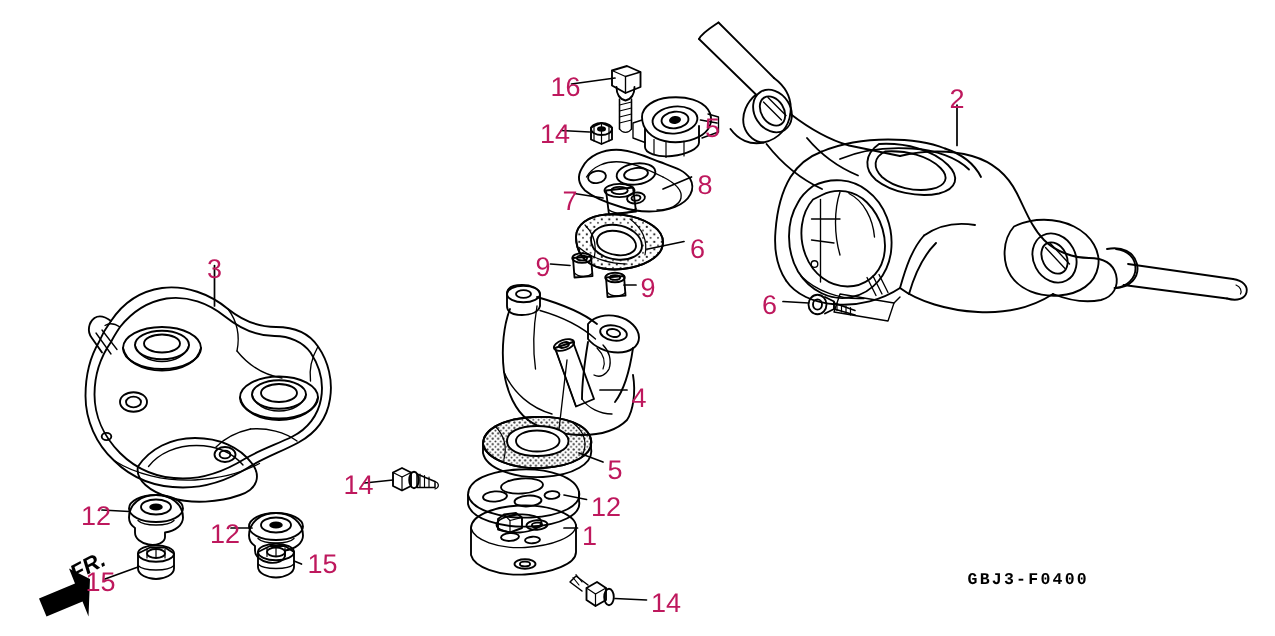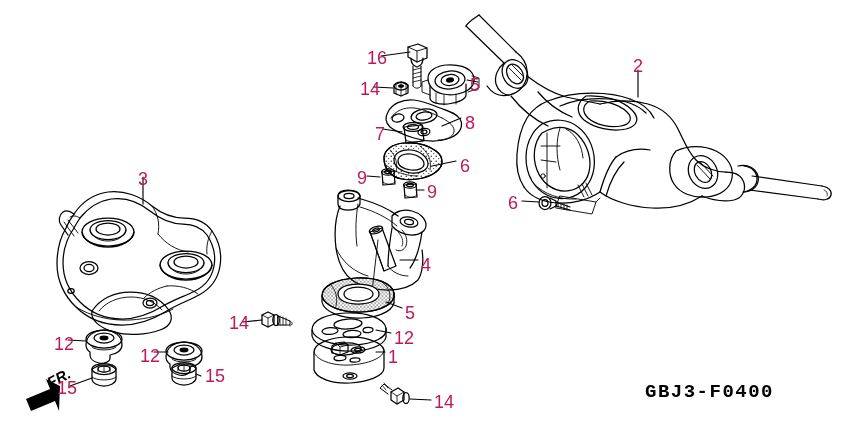--- a/index.html
+++ b/index.html
@@ -30,21 +30,21 @@
     font-weight: 400;
     color: #be185d;
     line-height: 1;
     white-space: nowrap;
   }
   #diagram-code {
     position: absolute;
     left: 645px;
     top: 381px;
     font-family: "Liberation Mono", monospace;
-    font-size: 19px;
+    font-size: 11px;
     font-weight: 700;
     letter-spacing: 1.5px;
     color: #000000;
     white-space: nowrap;
   }
   #front-arrow-label {
     position: absolute;
     left: 18px;
     top: 374px;
     width: 70px;

